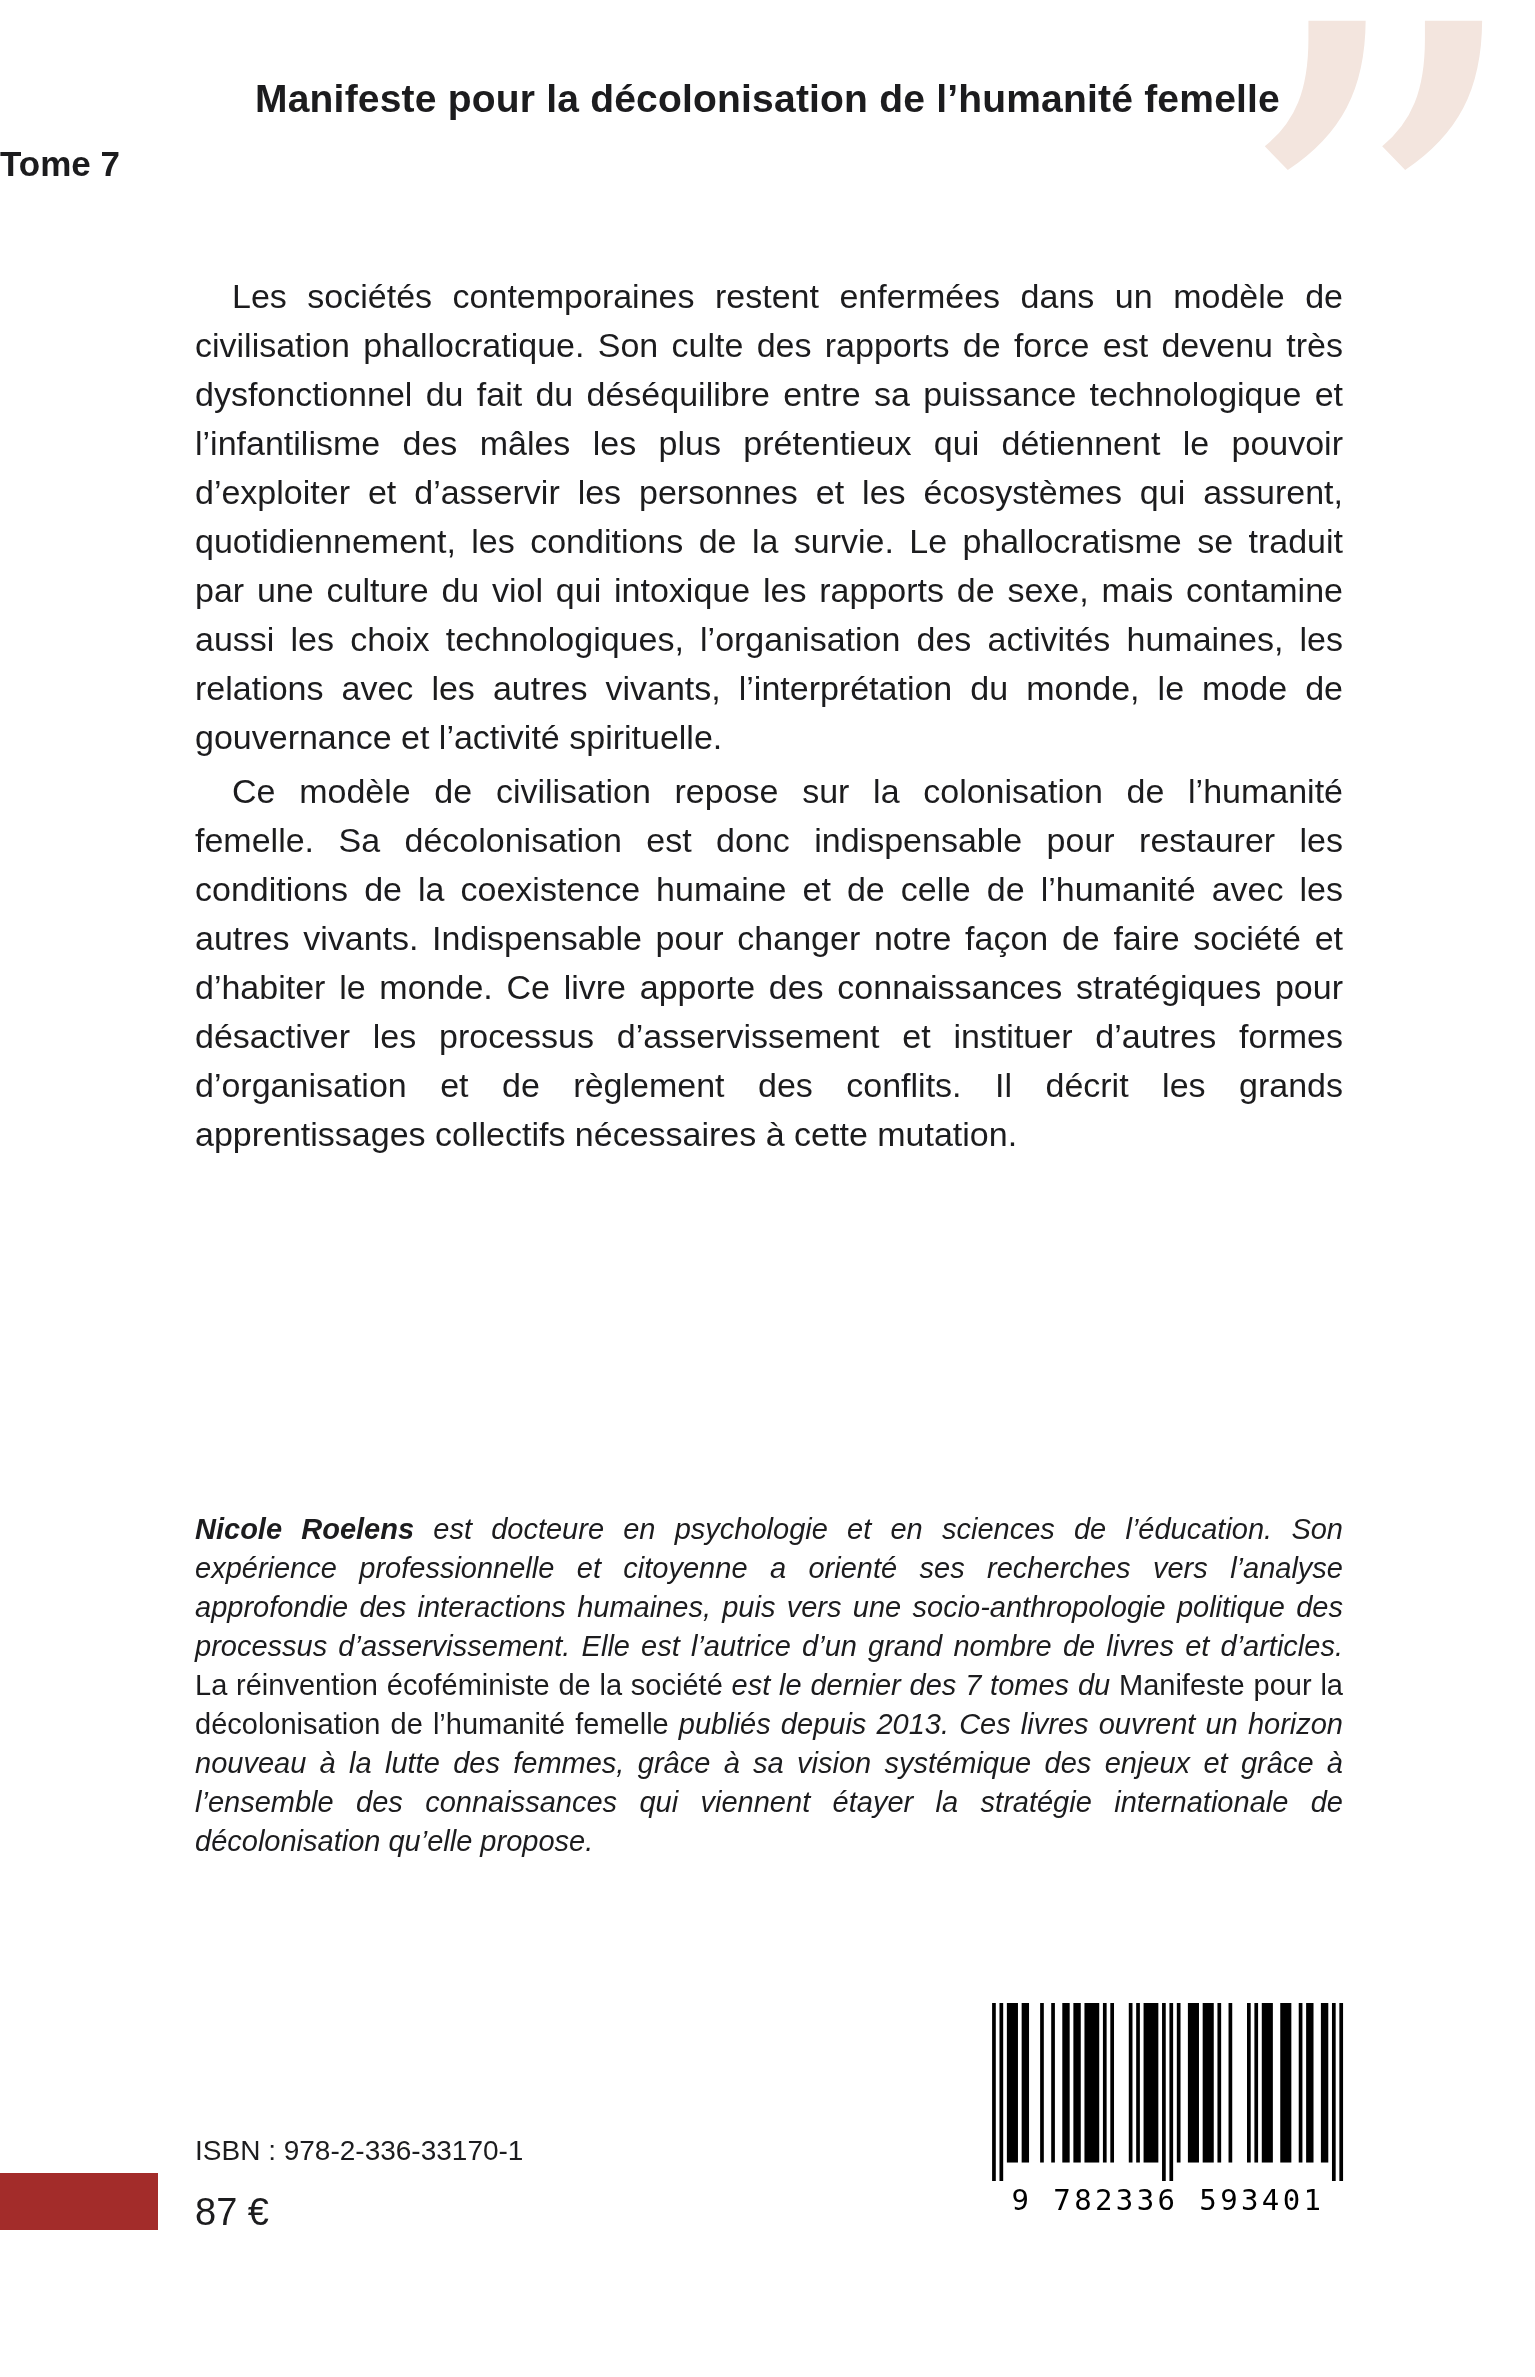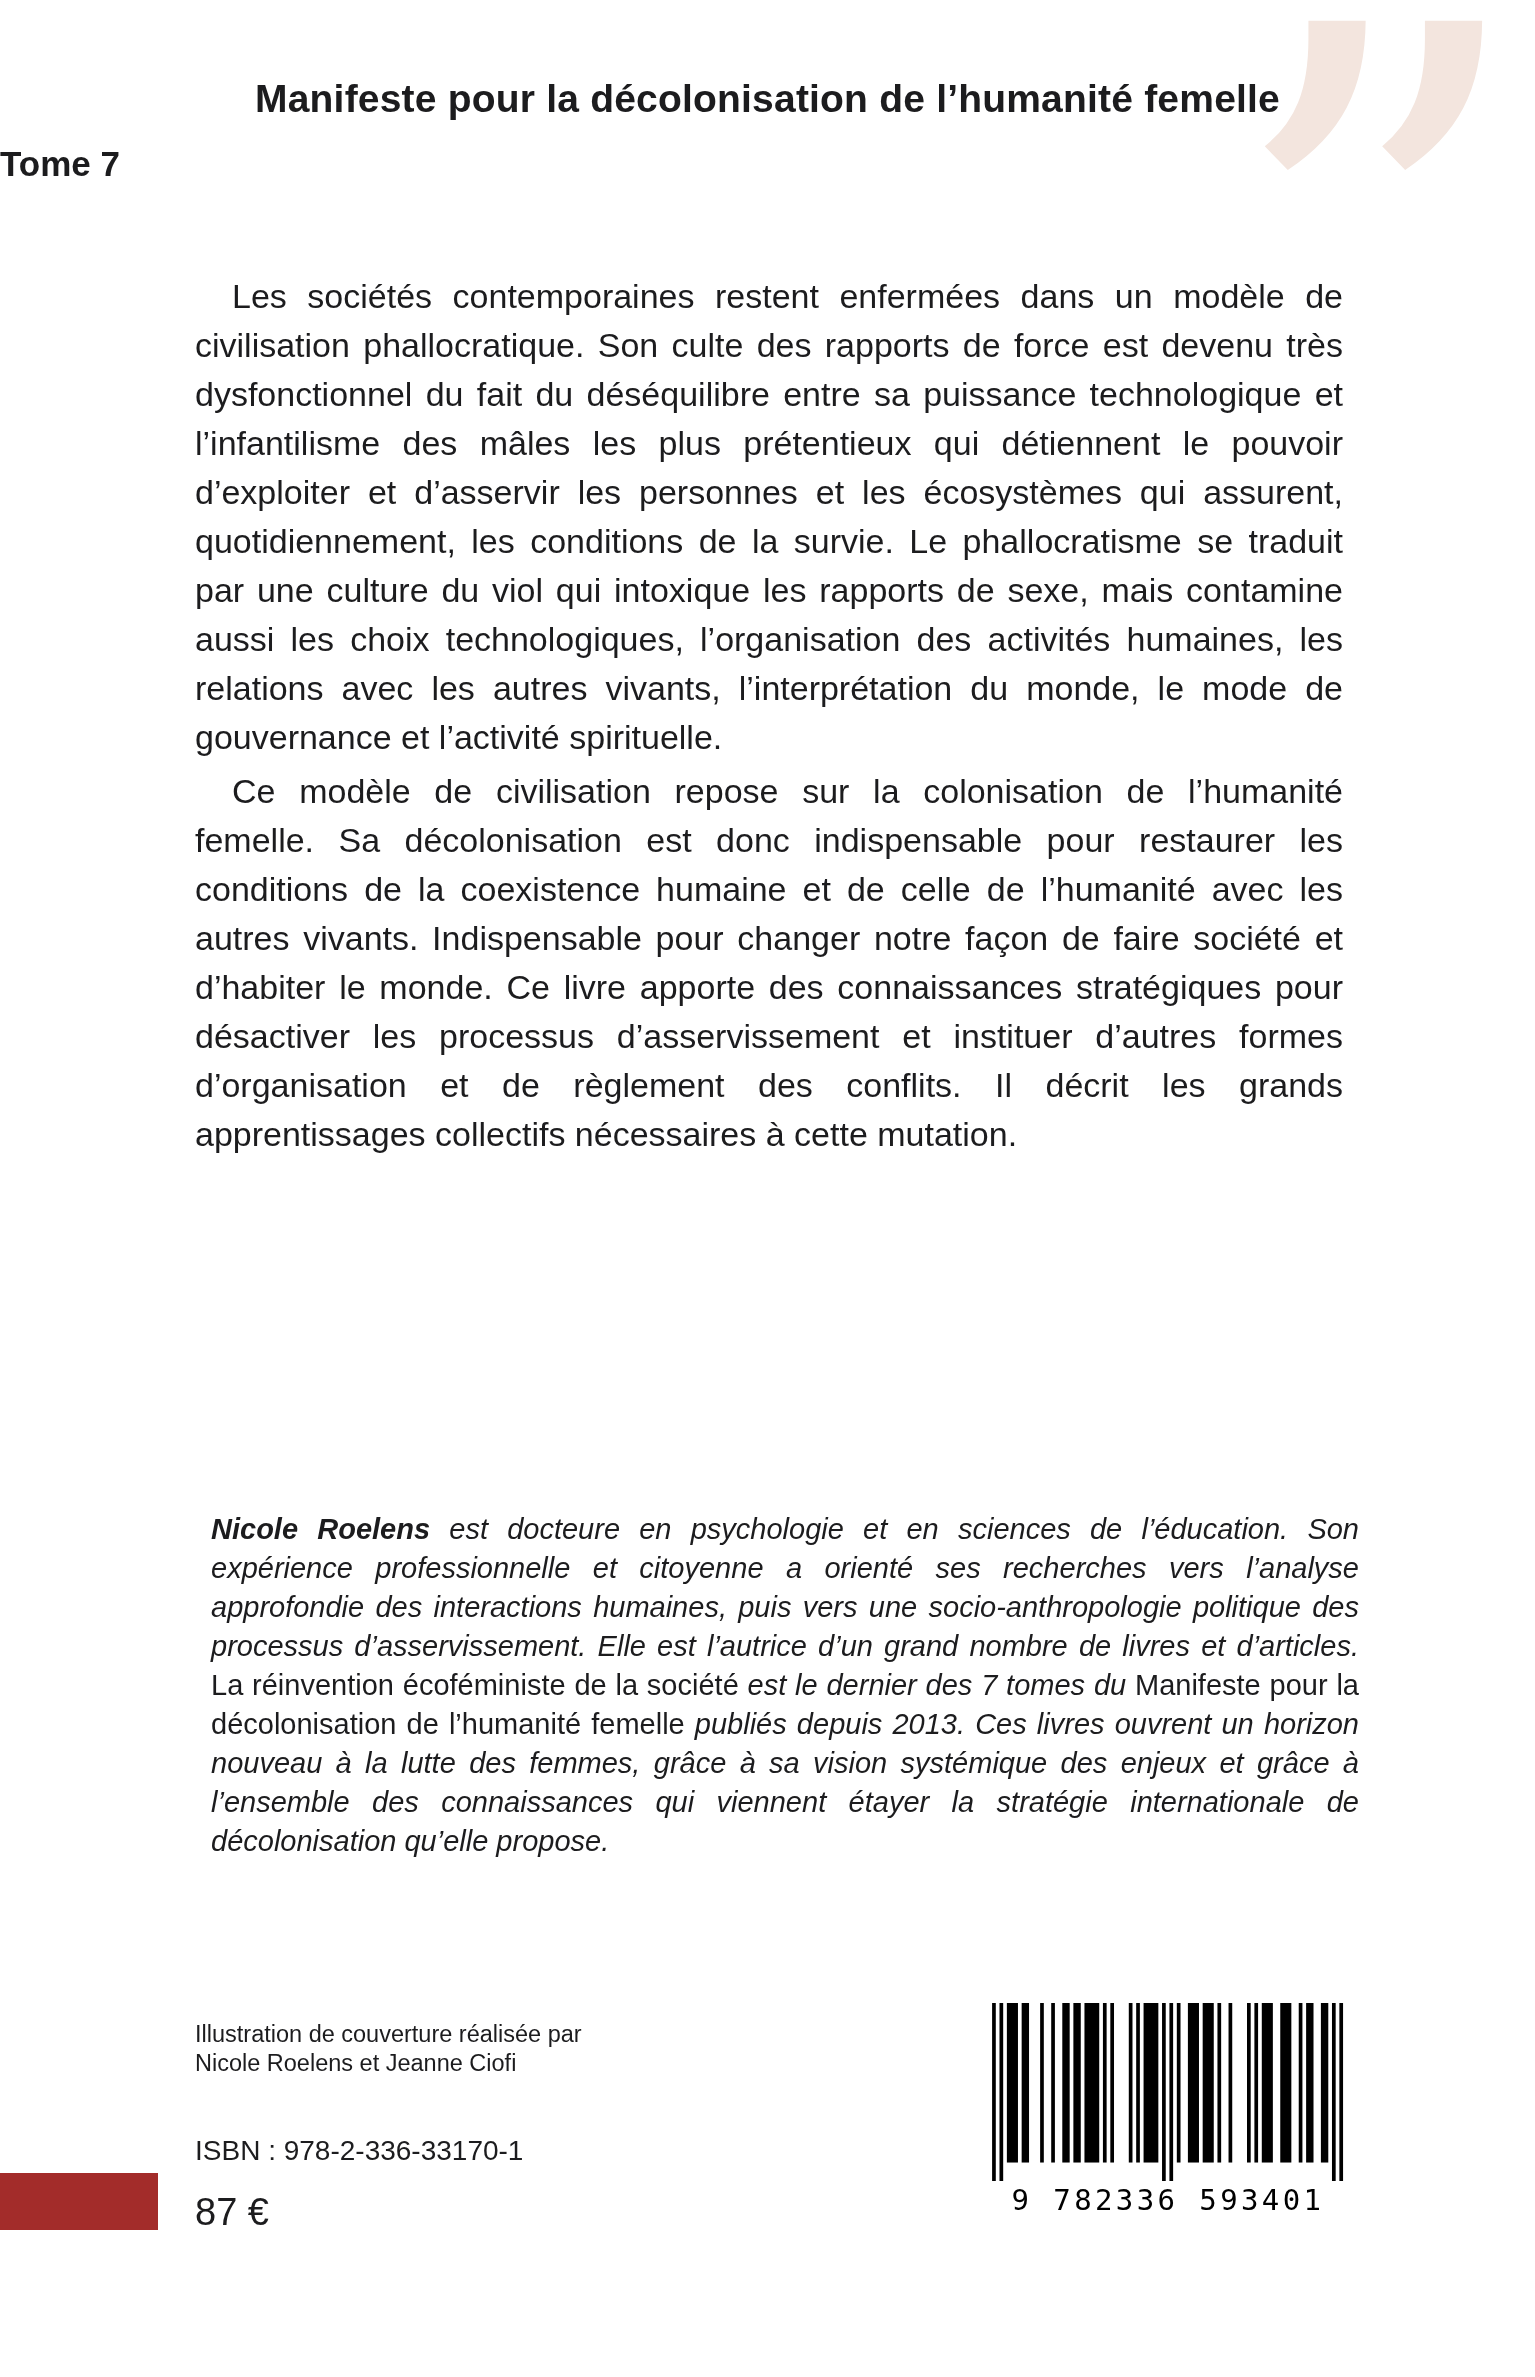--- a/index.html
+++ b/index.html
@@ -67,21 +67,20 @@
 
   .bio {
     position: absolute;
     left: 195px;
     top: 1510px;
     width: 1148px;
     font-size: 29px;
     line-height: 39px;
     text-align: justify;
     z-index: 1;
-    margin-left: 16px;
   }
   .seg-italic { font-style: italic; }
   .seg-bold-italic { font-style: italic; font-weight: 700; }
   .seg-roman { font-style: normal; }
 
   .credit {
     position: absolute;
     left: 195px;
     top: 2020px;
     font-size: 23.5px;
@@ -145,24 +144,20 @@
 
   <h2 class="volume">Tome 7</h2>
 
   <div class="synopsis">
     <p>Les sociétés contemporaines restent enfermées dans un modèle de civilisation phallocratique. Son culte des rapports de force est devenu très dysfonctionnel du fait du déséquilibre entre sa puissance technologique et l’infantilisme des mâles les plus prétentieux qui détiennent le pouvoir d’exploiter et d’asservir les personnes et les écosystèmes qui assurent, quotidiennement, les conditions de la survie. Le phallocratisme se traduit par une culture du viol qui intoxique les rapports de sexe, mais contamine aussi les choix technologiques, l’organisation des activités humaines, les relations avec les autres vivants, l’interprétation du monde, le mode de gouvernance et l’activité spirituelle.</p>
     <p>Ce modèle de civilisation repose sur la colonisation de l’humanité femelle. Sa décolonisation est donc indispensable pour restaurer les conditions de la coexistence humaine et de celle de l’humanité avec les autres vivants. Indispensable pour changer notre façon de faire société et d’habiter le monde. Ce livre apporte des connaissances stratégiques pour désactiver les processus d’asservissement et instituer d’autres formes d’organisation et de règlement des conflits. Il décrit les grands apprentissages collectifs nécessaires à cette mutation.</p>
   </div>
 
   <p class="bio"><span class="seg-bold-italic">Nicole Roelens</span><span class="seg-italic"> est docteure en psychologie et en sciences de l’éducation. Son expérience professionnelle et citoyenne a orienté ses recherches vers l’analyse approfondie des interactions humaines, puis vers une socio-anthropologie politique des processus d’asservissement. Elle est l’autrice d’un grand nombre de livres et d’articles. </span><span class="seg-roman">La réinvention écoféministe de la société</span><span class="seg-italic"> est le dernier des 7 tomes du </span><span class="seg-roman">Manifeste pour la décolonisation de l’humanité femelle</span><span class="seg-italic"> publiés depuis 2013. Ces livres ouvrent un horizon nouveau à la lutte des femmes, grâce à sa vision systémique des enjeux et grâce à l’ensemble des connaissances qui viennent étayer la stratégie internationale de décolonisation qu’elle propose.</span></p>
 
-  <div class="credit">
-    <div>Illustration de couverture réalisée par</div>
-    <div>Nicole Roelens et Jeanne Ciofi</div>
-  </div>
 
   <div class="isbn">ISBN : 978-2-336-33170-1</div>
 
   <div class="price">87 €</div>
 
   <div class="accent-bar" style="background: rgb(163, 44, 42);"></div>
 
   <div class="barcode">
     <svg id="barcode-svg" width="352" height="178" viewBox="0 0 419 212">
         <rect x="0.00" y="0" width="4.40" height="212" fill="#000000"></rect>

